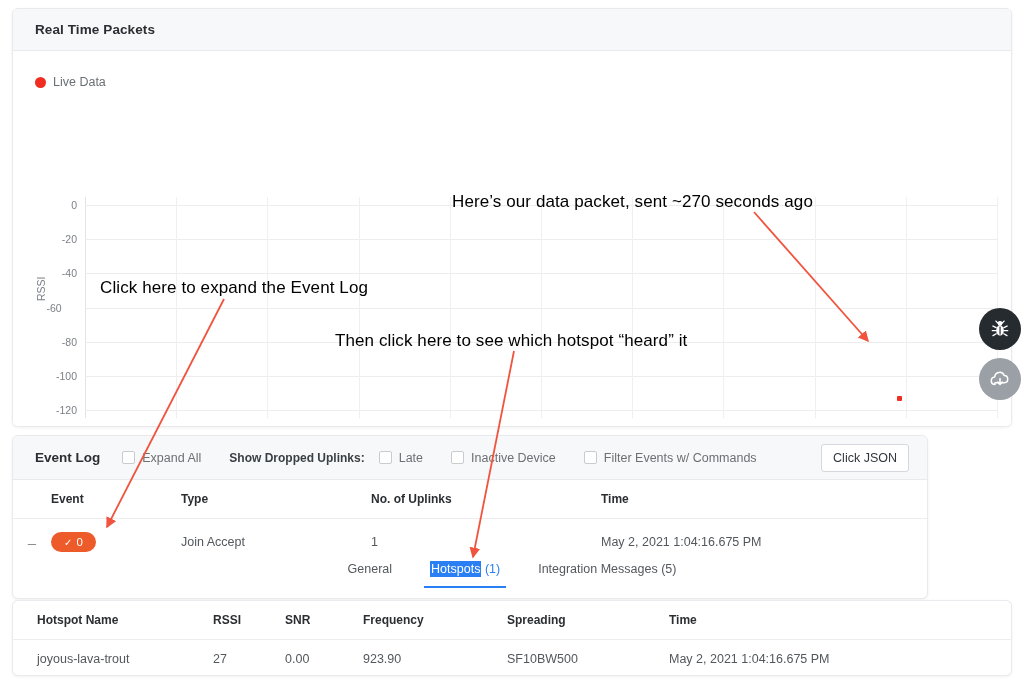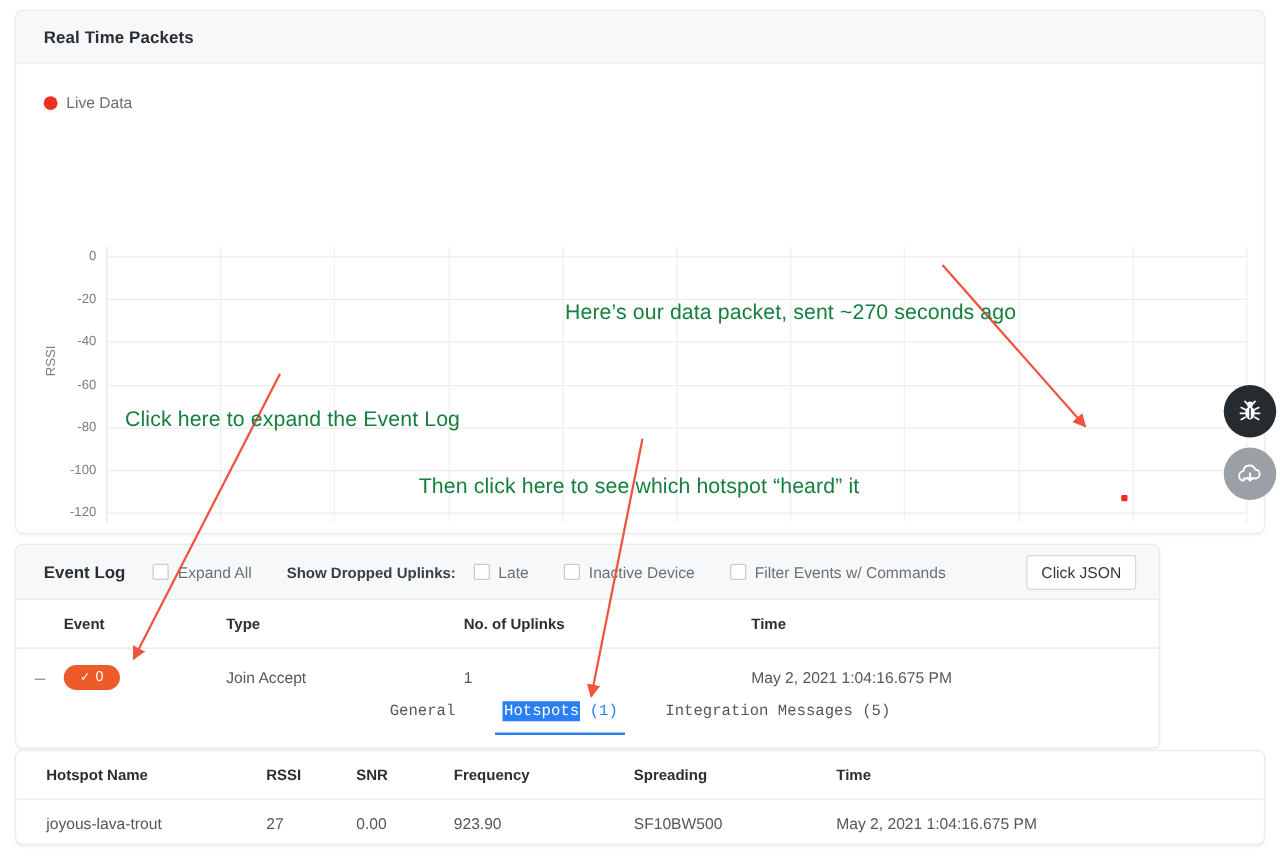--- a/index.html
+++ b/index.html
@@ -52,22 +52,22 @@
     white-space: nowrap;
   }
 
   .datapoint {
     position: absolute; width: 5px; height: 5px; border-radius: 1px;
     background: #f2665a;
   }
 
   
   .annot {
-    position: absolute; color: #15803d; font-size: 17px;
-    white-space: nowrap; z-index: 40; letter-spacing: .1px; margin-top: 48px;
+    position: absolute; color: #000000; font-size: 17px;
+    white-space: nowrap; z-index: 40; letter-spacing: .1px;
   }
   #annot-svg { position: absolute; left: 0; top: 0; width: 1024px; height: 688px; z-index: 39; pointer-events: none; }
 
   
   #eventlog-card { left: 12px; top: 435px; width: 916px; height: 164px; overflow: hidden; }
   .eventlog-bar {
     height: 44px; background: #f7f8f9; border-bottom: 1px solid #e8eaed;
     display: flex; align-items: center; padding: 0 18px 0 22px;
   }
   .eventlog-title { font-size: 13.5px; font-weight: bold; color: #2b2f33; margin-right: 22px; }
@@ -103,21 +103,21 @@
     display: inline-flex; align-items: center; gap: 4px;
     background: #ee5b2b; color: #fff; border-radius: 11px;
     font-size: 11.5px; padding: 4px 13px; font-weight: normal;
   }
   .badge .tick { font-size: 10px; }
 
   
   #tabs-row {
     position: absolute; left: 12px; top: 556px; width: 1000px; height: 44px;
     display: flex; align-items: flex-start; justify-content: center; gap: 26px;
-    background: transparent; z-index: 10; font-family: Liberation Mono, monospace;
+    background: transparent; z-index: 10;
   }
   .tab { font-size: 12.5px; color: #53585d; padding: 6px 6px 12px 6px; cursor: pointer; position: relative; }
   .tab.active { color: #2b7ff5; }
   .tab.active .tab-underline {
     position: absolute; left: 0; right: 0; bottom: 0; height: 2.5px; background: #2b7ff5;
   }
   .sel-highlight { background: #2b7ff5; color: #ffffff; padding: 1px 1px; }
 
   
   #hotspots-card { left: 12px; top: 600px; width: 1000px; height: 76px; overflow: hidden; }
@@ -159,21 +159,21 @@
         <span class="legend-dot"></span>
         <span class="legend-label">Live Data</span>
       </div>
 
       <div class="ylabel">RSSI</div>
 
       <div class="ytick-wrap" id="ytick-wrap">
           <div class="ytick" style="top: 154px;">0</div>
           <div class="ytick" style="top: 188.167px;">-20</div>
           <div class="ytick" style="top: 222.333px;">-40</div>
-          <div class="ytick" style="top: 256.5px;">-60</div>
+          <div class="ytick" style="top: 256.5px; text-align: center;">-60</div>
           <div class="ytick" style="top: 290.667px;">-80</div>
           <div class="ytick" style="top: 324.833px;">-100</div>
           <div class="ytick" style="top: 359px;">-120</div>
         </div>
       <div class="axis-y-line"></div>
       <div id="grid-layer">
           <div class="gridline" style="position: absolute; left: 72px; top: 154px; width: 912px;"></div>
           <div class="gridline" style="position: absolute; left: 72px; top: 188.167px; width: 912px;"></div>
           <div class="gridline" style="position: absolute; left: 72px; top: 222.333px; width: 912px;"></div>
           <div class="gridline" style="position: absolute; left: 72px; top: 256.5px; width: 912px;"></div>

